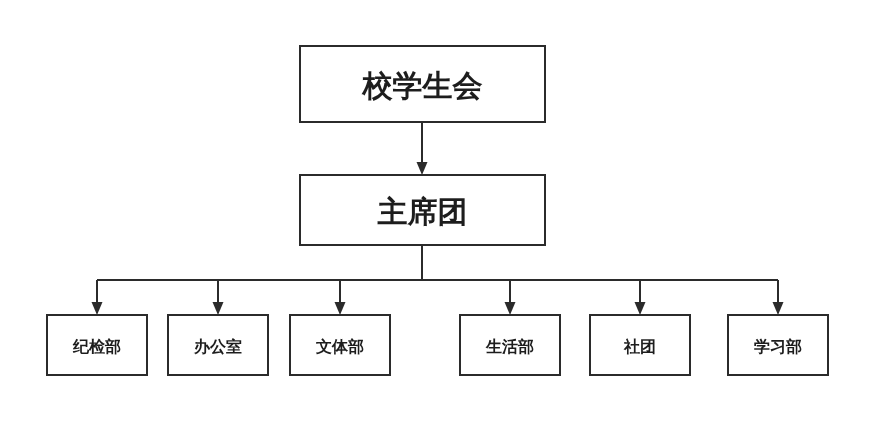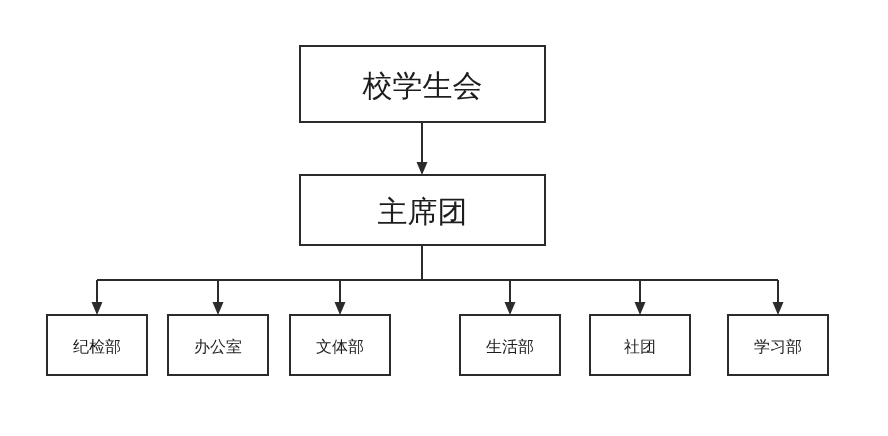--- a/index.html
+++ b/index.html
@@ -11,20 +11,21 @@
     width: 888px;
     height: 436px;
     overflow: hidden;
     font-family: "DejaVu Sans", "Liberation Sans", sans-serif;
   }
   #chart-root {
     position: relative;
     width: 888px;
     height: 332px;
     background: #ffffff;
+    font-weight: bold;
   }
   #org-svg {
     position: absolute;
     left: 0;
     top: 0;
     width: 888px;
     height: 436px;
     display: block;
   }
   .node-box {

